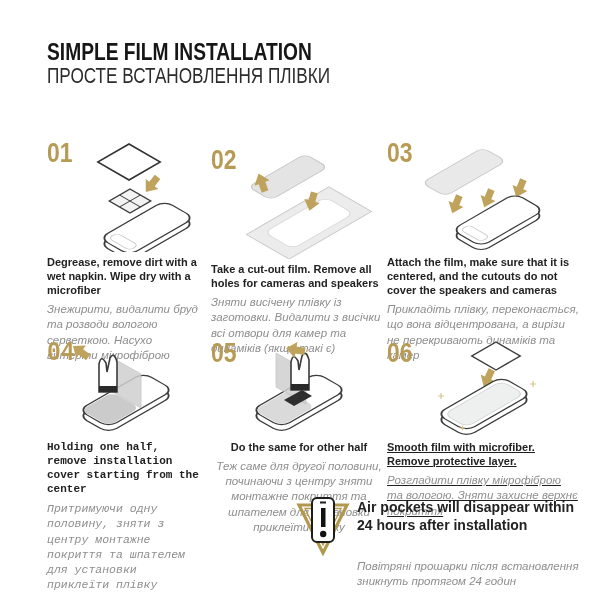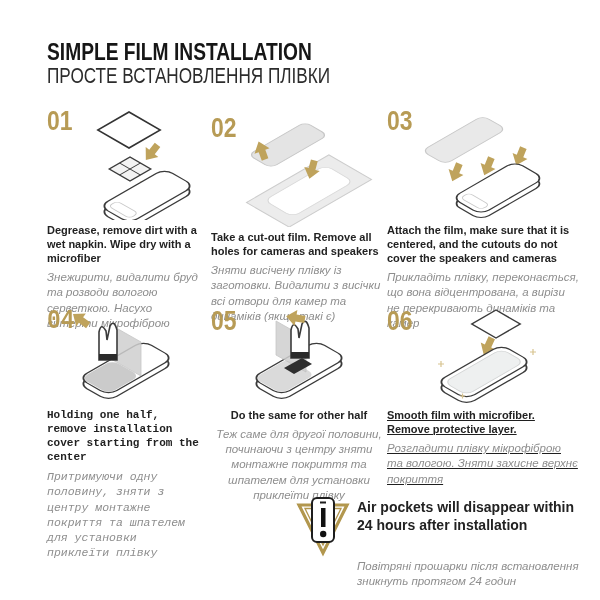--- a/index.html
+++ b/index.html
@@ -11,21 +11,21 @@
   .title{position:absolute;left:47px;top:40px;}
   .title .en{
     font-size:24px;font-weight:800;letter-spacing:0;color:#161616;line-height:1.02;
     transform:scaleX(.8);transform-origin:left top;white-space:nowrap;
   }
   .title .ua{
     font-size:22px;font-weight:400;color:#2c2c2c;line-height:1.08;
     transform:scaleX(.78);transform-origin:left top;white-space:nowrap;
   }
   
-  .step{position:absolute;}
+  .step{position:absolute;margin-top:32px;}
   .s1{left:47px; top:108px;width:158px;}
   .s2{left:211px;top:115px;width:176px;}
   .s3{left:387px;top:108px;width:192px;}
   .s4{left:47px; top:308px;width:158px;font-family:Liberation Mono, monospace;}
   .s5{left:211px;top:308px;width:176px;text-align:center;}
   .s6{left:387px;top:308px;width:192px;text-decoration:underline;}
   .num{
     position:absolute;left:0;top:0;color:#b79b55;font-size:27px;font-weight:700;
     transform:scaleX(.85);transform-origin:left top;line-height:1;
   }

